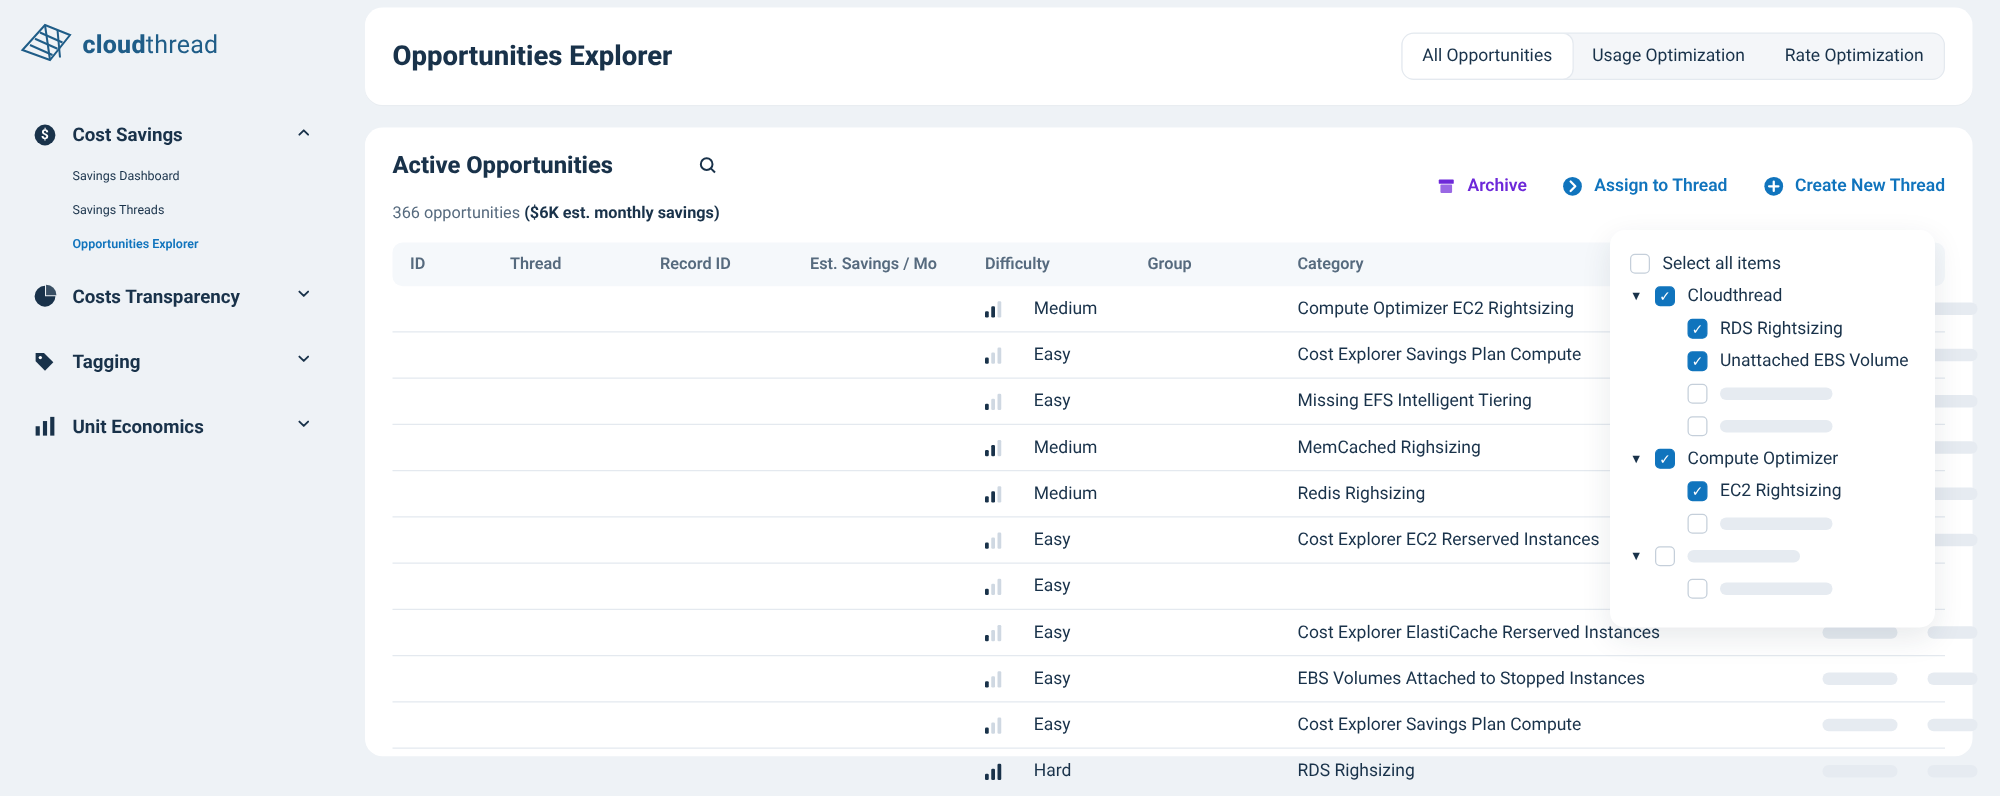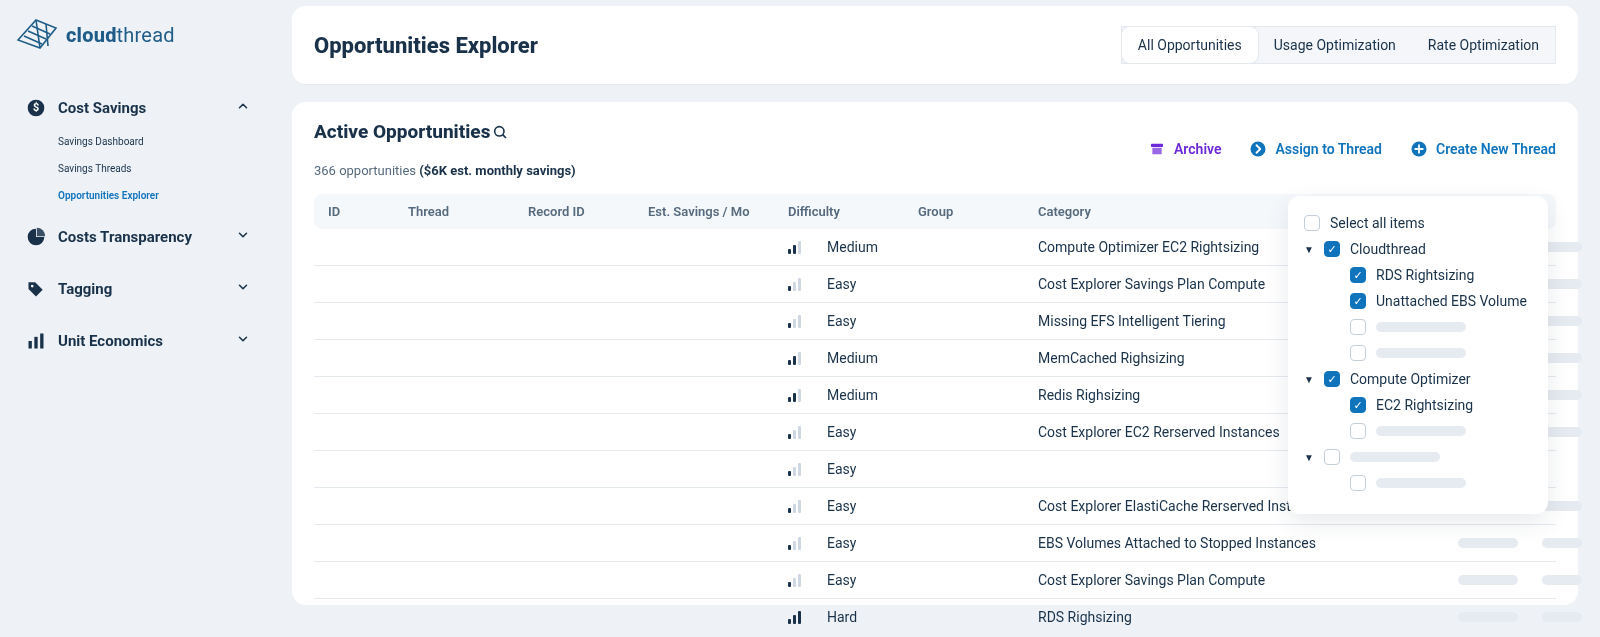--- a/index.html
+++ b/index.html
@@ -79,21 +79,21 @@
     display: flex;
     align-items: center;
     box-shadow: 0 1px 0 rgba(0,0,0,.02);
     margin-top: 6px;
   }
   .page-title { font-size: 22px; font-weight: 800; color: var(--text); }
   .seg {
     margin-left: auto;
     display: flex;
     border: 1px solid var(--border);
-    border-radius: 0;
+    border-radius: 10px;
     overflow: hidden;
     background: #f4f6f9;
   }
   .seg button {
     border: none;
     background: transparent;
     font: inherit;
     padding: 10px 16px;
     cursor: pointer;
     color: var(--text);
@@ -107,21 +107,21 @@
   .body-card {
     margin-top: 18px;
     background: var(--panel);
     border-radius: 14px;
     padding: 18px 22px 26px 22px;
     flex: 1;
     min-height: 0;
     position: relative;
   }
   .section-row { display: flex; align-items: center; }
-  .section-title-wrap { display: flex; align-items: center; gap: 0; }
+  .section-title-wrap { display: flex; align-items: center; gap: 0; justify-content: space-between; }
   .section-title { font-size: 19px; font-weight: 800; }
   .search-btn { width: 20px; height: 20px; color: var(--text); display:inline-flex; align-items:center; justify-content:center; cursor:pointer;}
   .section-sub { font-size: 13px; color: var(--text-soft); margin-top: 20px; }
   .section-sub b { color: var(--text); font-weight:700;}
   .actions { margin-left: auto; display: flex; gap: 28px; align-items:center;}
   .action {
     display: inline-flex; align-items: center; gap: 8px;
     color: var(--accent2); font-weight: 600; cursor: pointer;
   }
   .action.disabled { color: #6d28d9; cursor: default; }
@@ -154,21 +154,21 @@
   .diff { display: flex; align-items: center; gap: 26px; color: var(--text); }
   .bars { display:inline-flex; align-items:flex-end; gap:2px; height:14px;}
   .bars span { width:3px; background:#cfd8e2; border-radius:1px;}
   .bars .on { background: var(--text); }
   .b1{height:5px}.b2{height:9px}.b3{height:13px}
   .cat { color: var(--text); white-space: nowrap; overflow: hidden; text-overflow: ellipsis; }
 
   
   .dropdown {
     position: absolute;
-    top: 94px;
+    top: 82px;
     right: 30px;
     width: 260px;
     background: var(--panel);
     border-radius: 12px;
     box-shadow: var(--shadow);
     padding: 14px 16px 18px 16px;
     z-index: 10;
   }
   .dd-row { display:flex; align-items:center; gap:10px; padding:5px 0; cursor:pointer;}
   .dd-indent2 { padding-left: 46px; }

